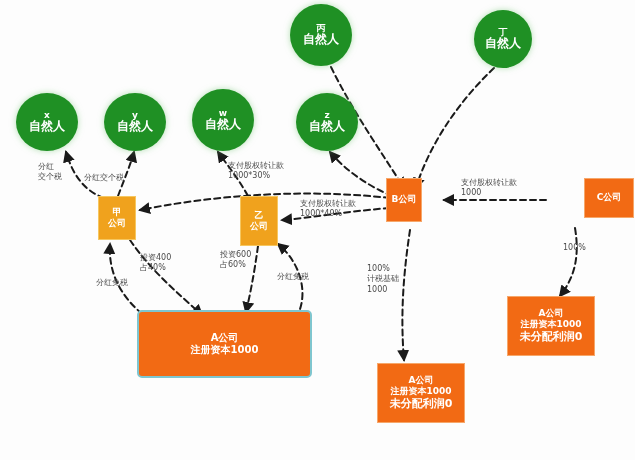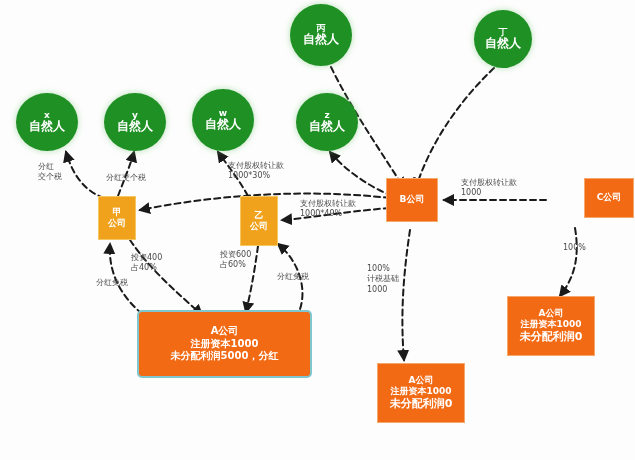--- a/index.html
+++ b/index.html
@@ -171,71 +171,70 @@
   <div class="box box-amber" style="left:98px;top:196px;width:38px;height:44px;">
     <span class="l1">甲</span>
     <span class="l2">公司</span>
   </div>
 
   <div class="box box-amber" style="left:240px;top:196px;width:38px;height:50px;">
     <span class="l1">乙</span>
     <span class="l2">公司</span>
   </div>
 
-  <div class="box box-orange" style="left:386px;top:178px;width:52px;height:44px;">
+  <div class="box box-orange" style="left:386px;top:178px;width:36px;height:44px;">
     <span class="l1">B公司</span>
   </div>
 
   <div class="box box-orange" style="left:546px;top:178px;width:50px;height:40px;margin-left:38px;">
     <span class="l1">C公司</span>
   </div>
 
   <div class="box box-orange big" style="left:137px;top:310px;width:175px;height:68px;">
     <span class="l1">A公司</span>
     <span class="l2">注册资本1000</span>
-    <span class="l3">未分配利润5000，分红</span>
   </div>
 
   <div class="box box-orange" style="left:377px;top:363px;width:88px;height:60px;">
     <span class="l1">A公司</span>
     <span class="l2">注册资本1000</span>
     <span class="l3">未分配利润0</span>
   </div>
 
   <div class="box box-orange" style="left:507px;top:296px;width:88px;height:60px;">
     <span class="l1">A公司</span>
     <span class="l2">注册资本1000</span>
     <span class="l3">未分配利润0</span>
   </div>
 
   <div class="elabel" style="left:38px;top:162px;">
     <span>分红</span>
     <span>交个税</span>
   </div>
 
-  <div class="elabel" style="left:106px;top:173px;">
+  <div class="elabel" style="left:84px;top:173px;">
     <span>分红交个税</span>
   </div>
 
   <div class="elabel" style="left:228px;top:161px;">
     <span>支付股权转让款</span>
     <span>1000*30%</span>
   </div>
 
   <div class="elabel" style="left:300px;top:199px;">
     <span>支付股权转让款</span>
     <span>1000*49%</span>
   </div>
 
   <div class="elabel" style="left:461px;top:178px;">
     <span>支付股权转让款</span>
     <span>1000</span>
   </div>
 
-  <div class="elabel" style="left:131px;top:253px;">
+  <div class="elabel" style="left:140px;top:253px;">
     <span>投资400</span>
     <span>占40%</span>
   </div>
 
   <div class="elabel" style="left:220px;top:250px;">
     <span>投资600</span>
     <span>占60%</span>
   </div>
 
   <div class="elabel" style="left:96px;top:278px;">

